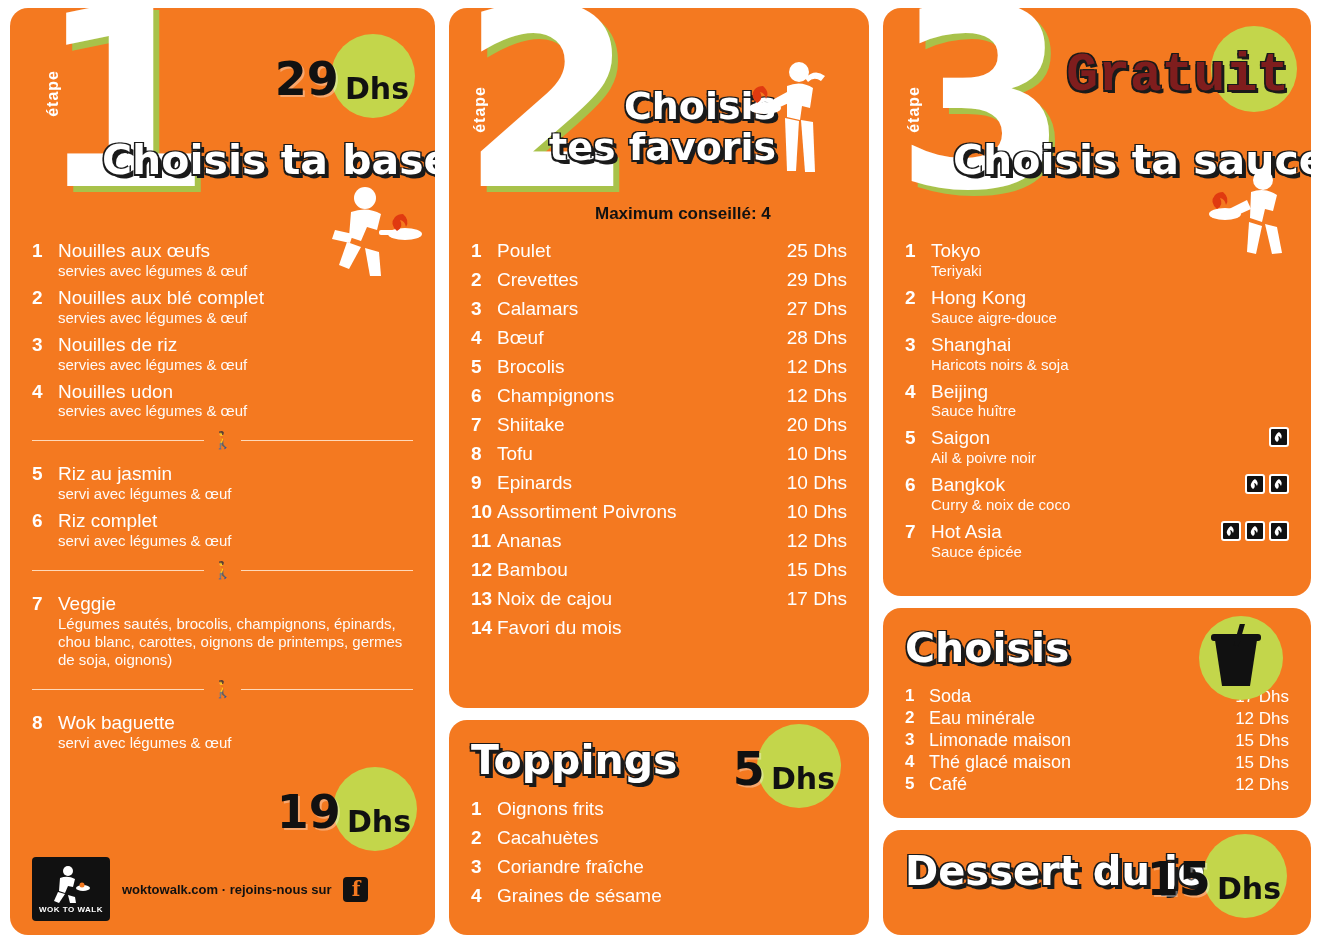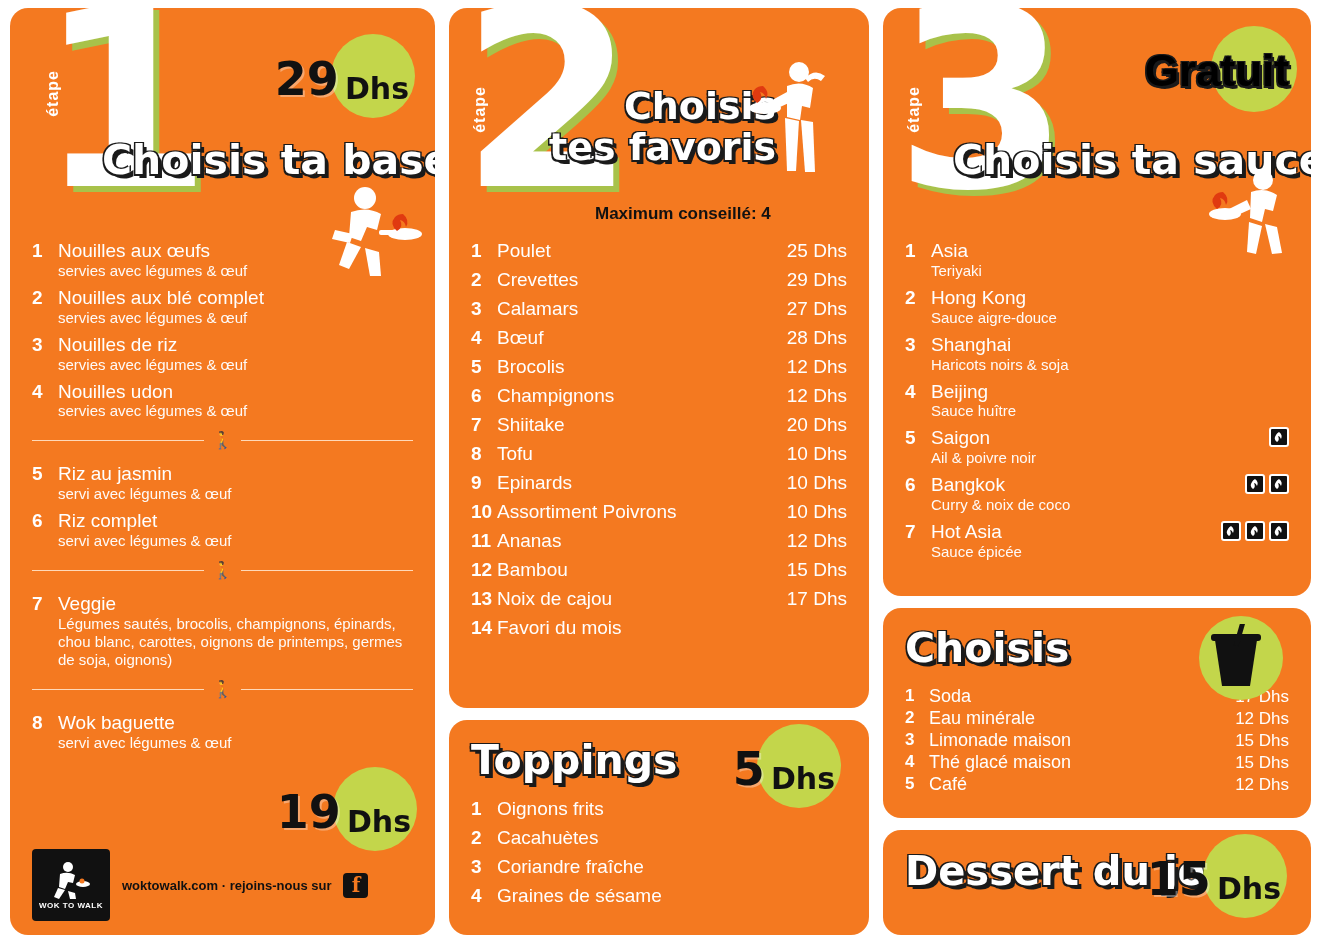--- a/index.html
+++ b/index.html
@@ -88,22 +88,22 @@
 
   .gratuit {
     position: absolute; right: 22px; top: 38px;
   }
   .gratuit .blob {
     position: absolute; width: 86px; height: 86px; border-radius: 50%;
     background: #c3d64b; right: -8px; top: -20px; z-index: 0;
   }
   .gratuit .txt {
     position: relative; z-index: 1;
-    font-family: Liberation Sans, sans-serif;
-    font-weight: bold; font-size: 44px; color: #000000;
+    font-family: Liberation Mono, monospace;
+    font-weight: bold; font-size: 53px; color: #7f1d1d;
     text-shadow: 3px 3px 0 #1a1a1a, -1.5px -1.5px 0 #1a1a1a, 1.5px -1.5px 0 #1a1a1a, -1.5px 1.5px 0 #1a1a1a;
   }
 
   
   .fig { position: absolute; }
   .fig svg { display: block; }
   .f1 { right: 10px; top: 178px; }
   .f2 { right: 36px; top: 48px; }
   .f3 { right: 14px; top: 160px; }
 
@@ -141,21 +141,21 @@
 
   
   .pb2 { right: 24px; bottom: 96px; }
 
   
   .footer {
     position: absolute; left: 22px; bottom: 14px; right: 22px;
     display: flex; align-items: center; gap: 12px;
   }
   .logo {
-    width: 78px; height: 72px; background: #111; border-radius: 4px;
+    width: 78px; height: 64px; background: #111; border-radius: 4px;
     display: flex; flex-direction: column; align-items: center; justify-content: center;
   }
   .logo .lw { color: #fff; font-size: 8px; font-weight: bold; letter-spacing: .5px; margin-top: 2px;}
   .foottxt { color: #111; font-size: 13px; font-weight: bold; }
   .fb {
     width: 25px; height: 25px; background: #111; border-radius: 4px; color: #f47920;
     font-family: "DejaVu Serif", serif; font-weight: bold; font-size: 20px;
     display: flex; align-items: center; justify-content: center; line-height: 1;
   }
 
@@ -528,21 +528,21 @@
                 <path d="M22 24 q7 6 3 13 q-1 -6 -6 -7 q4 7 -3 11 q-8 -7 -2 -14 q3 -3 8 -3z"></path>
               </g>
             </svg>
           </div>
         </div>
 
         <div class="list">
           <div class="item">
             <div class="idx">1</div>
             <div class="body">
-                <div class="nm">Asia</div>
+                <div class="nm">Tokyo</div>
                 <div class="sub">Teriyaki</div>
               </div>
           </div>
           <div class="item">
             <div class="idx">2</div>
             <div class="body">
                 <div class="nm">Hong Kong</div>
                 <div class="sub">Sauce aigre-douce</div>
               </div>
           </div>

